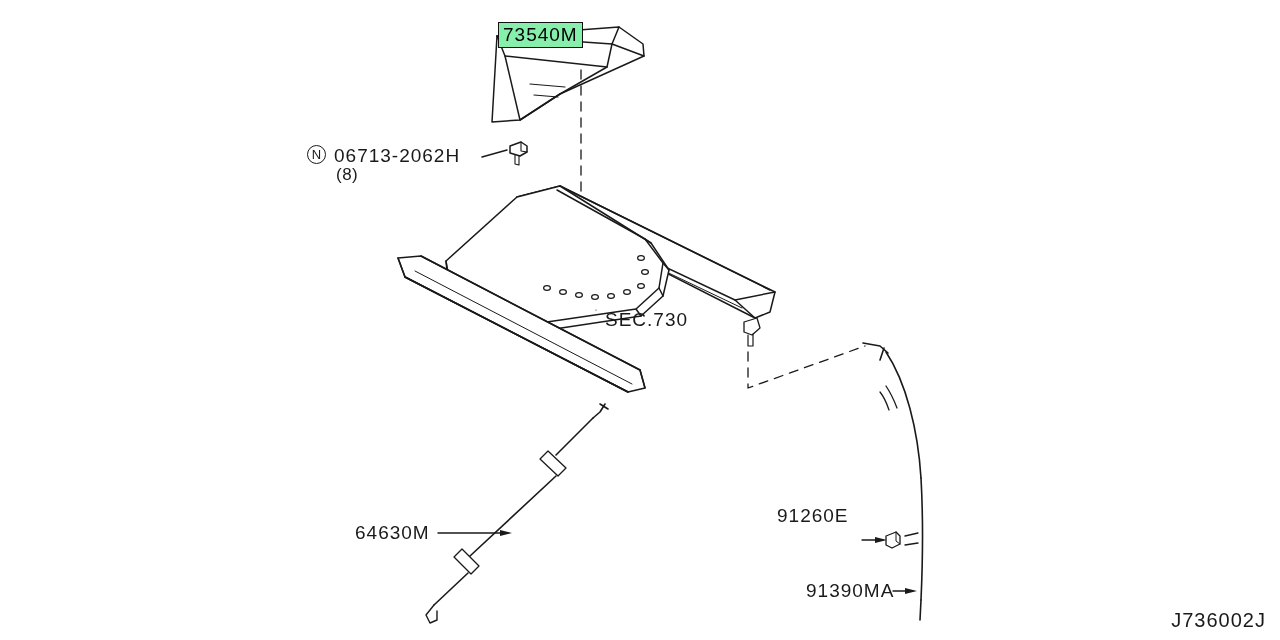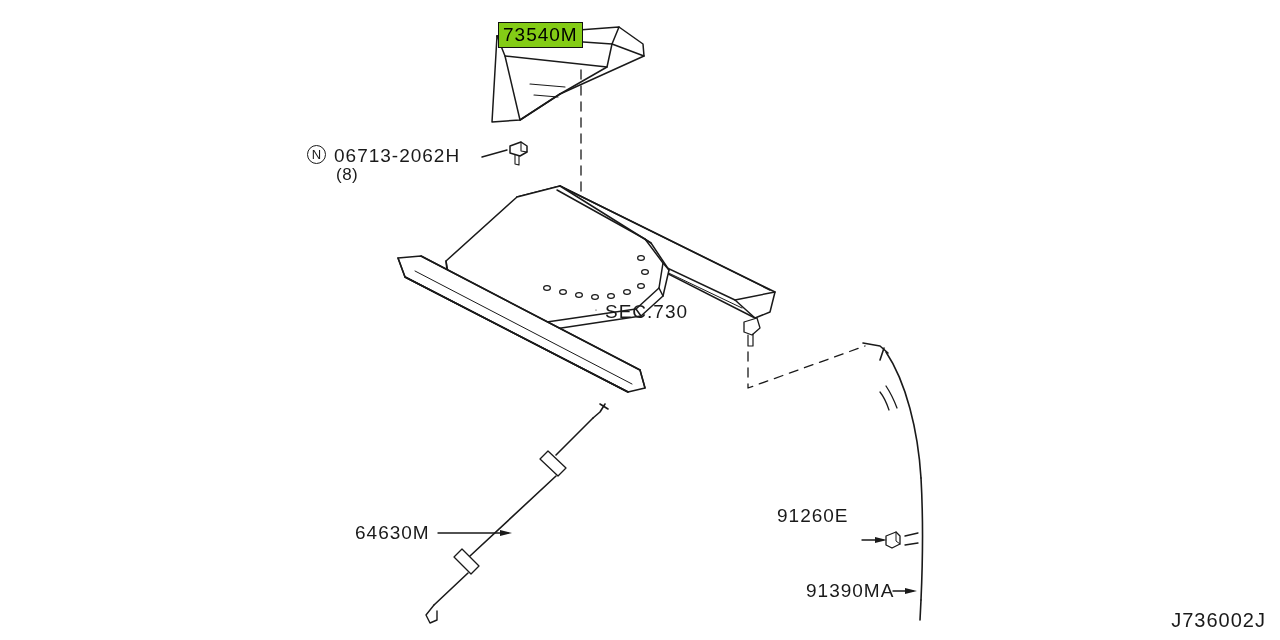--- a/index.html
+++ b/index.html
@@ -32,21 +32,21 @@
     font-size: 19px;
     color: #1a1a1a;
     letter-spacing: 0.5px;
     white-space: nowrap;
     line-height: 1;
   }
   .lbl.small {
     font-size: 17px;
   }
   .lbl.highlight {
-    background: #84cc16;
+    background: #86efac;
     padding: 2px 4px 3px 4px;
     border: 1px solid #111;
     color: #000;
   }
   .lbl.code {
     font-size: 19px;
     letter-spacing: 1px;
   }
   .circ-n {
     position: absolute;
@@ -194,21 +194,21 @@
   </svg>
 
   <div class="lbl highlight code" style="left:498px; top:22px;">73540M</div>
 
   <div class="circ-n" style="left:307px; top:145px;">N</div>
 
   <div class="lbl code" style="left:334px; top:146px;">06713-2062H</div>
 
   <div class="lbl small" style="left:336px; top:166px;">(8)</div>
 
-  <div class="lbl code" style="left:605px; top:302px;">SEC.730</div>
+  <div class="lbl code" style="left:605px; top:310px;">SEC.730</div>
 
   <div class="lbl code" style="left:355px; top:523px;">64630M</div>
 
   <div class="lbl code" style="left:777px; top:506px;">91260E</div>
 
   <div class="lbl code" style="left:806px; top:581px;text-align:center;">91390MA</div>
 
   <div class="footer-code">J736002J</div>
 
 </div>

